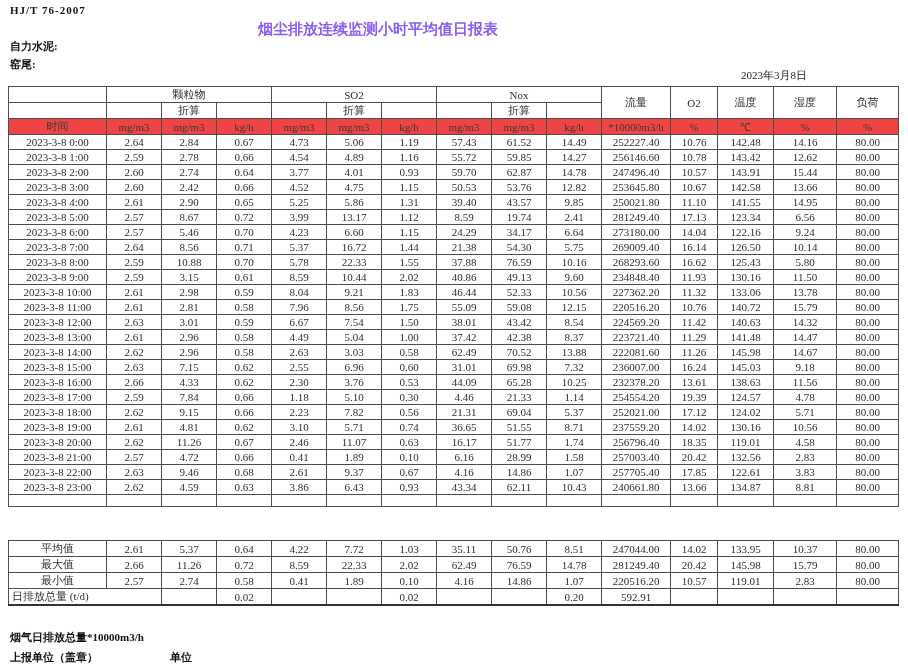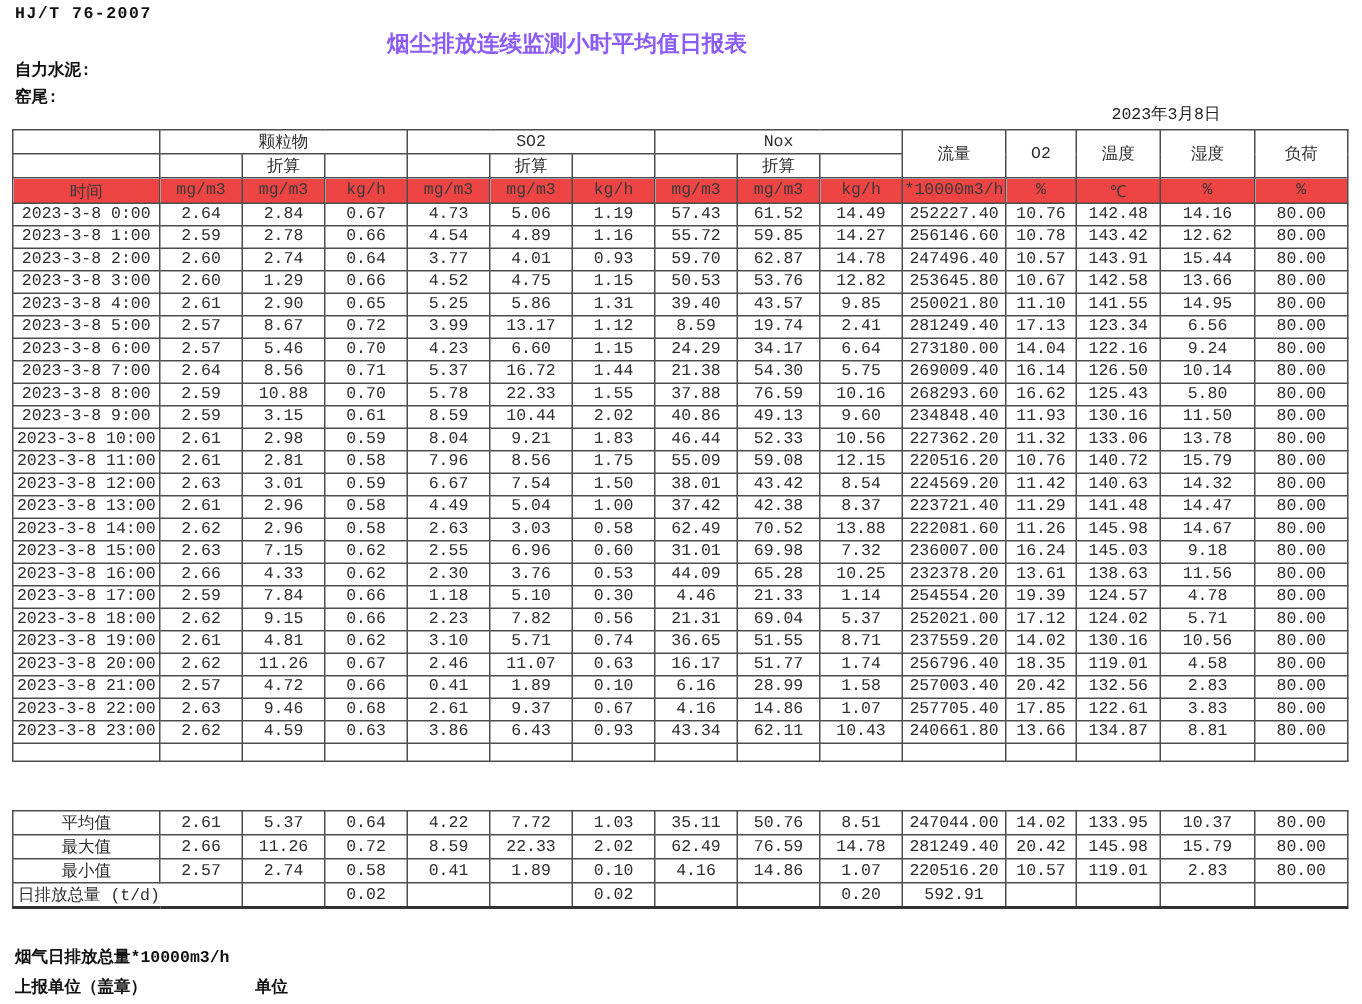--- a/index.html
+++ b/index.html
@@ -2,21 +2,21 @@
 <html><head>
 <meta charset="utf-8">
 <style>
   * { box-sizing: border-box; }
   html, body { margin: 0; padding: 0; background: #ffffff; }
   .page {
     position: relative;
     width: 908px;
     height: 669px;
     background: #ffffff;
-    font-family: Liberation Mono, monospace;
+    font-family: Liberation Serif, serif;
     color: #2e2e2e;
     overflow: hidden;
   }
   .meta-line { position: absolute; font-size: 11px; font-weight: bold; color: #111; white-space: nowrap; }
   .std-no   { left: 10px; top: 4px;  letter-spacing: 1px; }
   .title    { position: absolute; left: 0; top: 20px; width: 756px; text-align: center;
               font-size: 15px; font-weight: bold; color: #8b5cf6; }
   .company  { left: 10px; top: 39px; text-align: center; }
   .location { left: 10px; top: 57px; }
   .date     { position: absolute; left: 741px; top: 68px; font-size: 11px; color: #222; white-space: nowrap; }
@@ -175,21 +175,21 @@
           <td>14.78</td>
           <td>247496.40</td>
           <td>10.57</td>
           <td>143.91</td>
           <td>15.44</td>
           <td>80.00</td>
         </tr>
         <tr>
           <td>2023-3-8 3:00</td>
           <td>2.60</td>
-          <td>1.29</td>
+          <td>2.42</td>
           <td>0.66</td>
           <td>4.52</td>
           <td>4.75</td>
           <td>1.15</td>
           <td>50.53</td>
           <td>53.76</td>
           <td>12.82</td>
           <td>253645.80</td>
           <td>10.67</td>
           <td>142.58</td>

